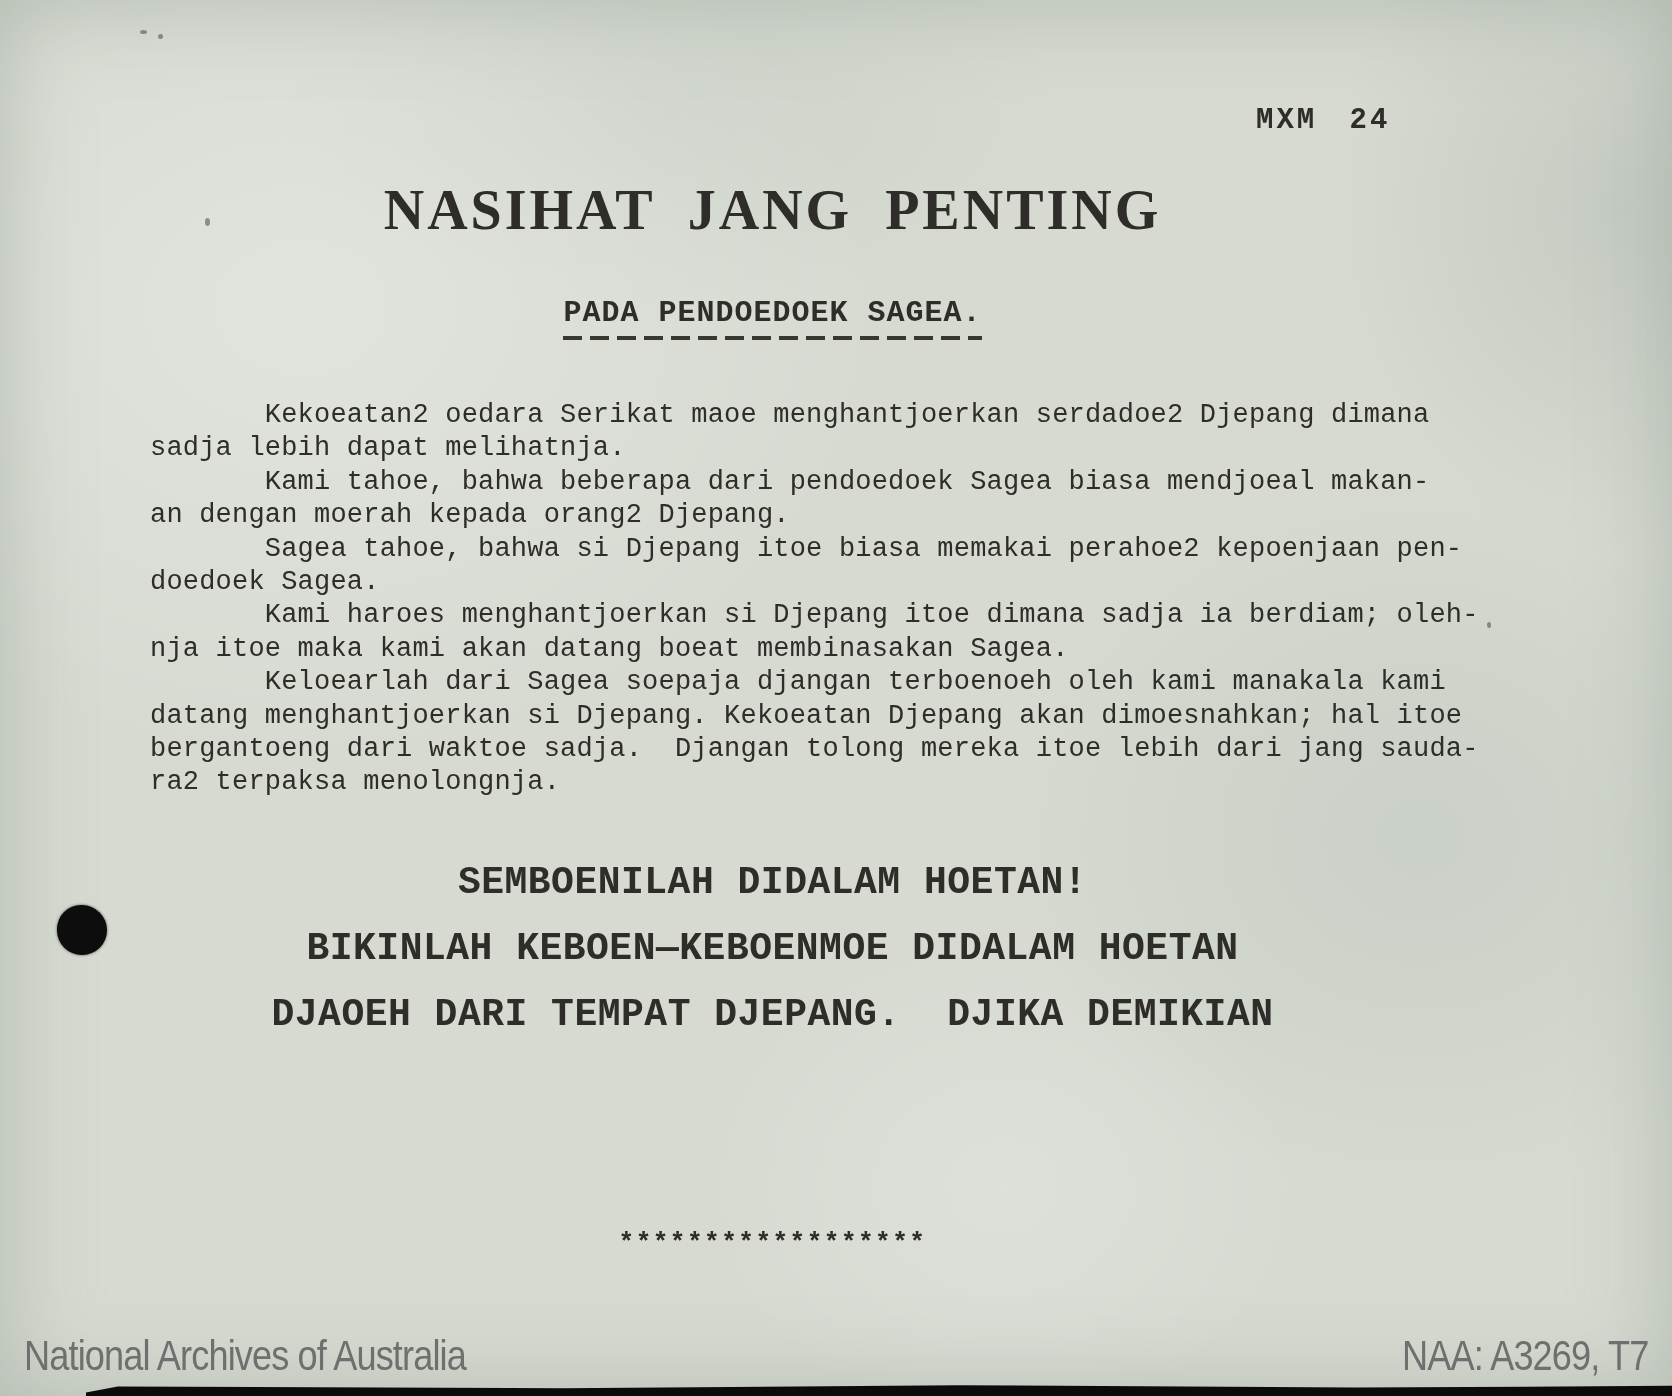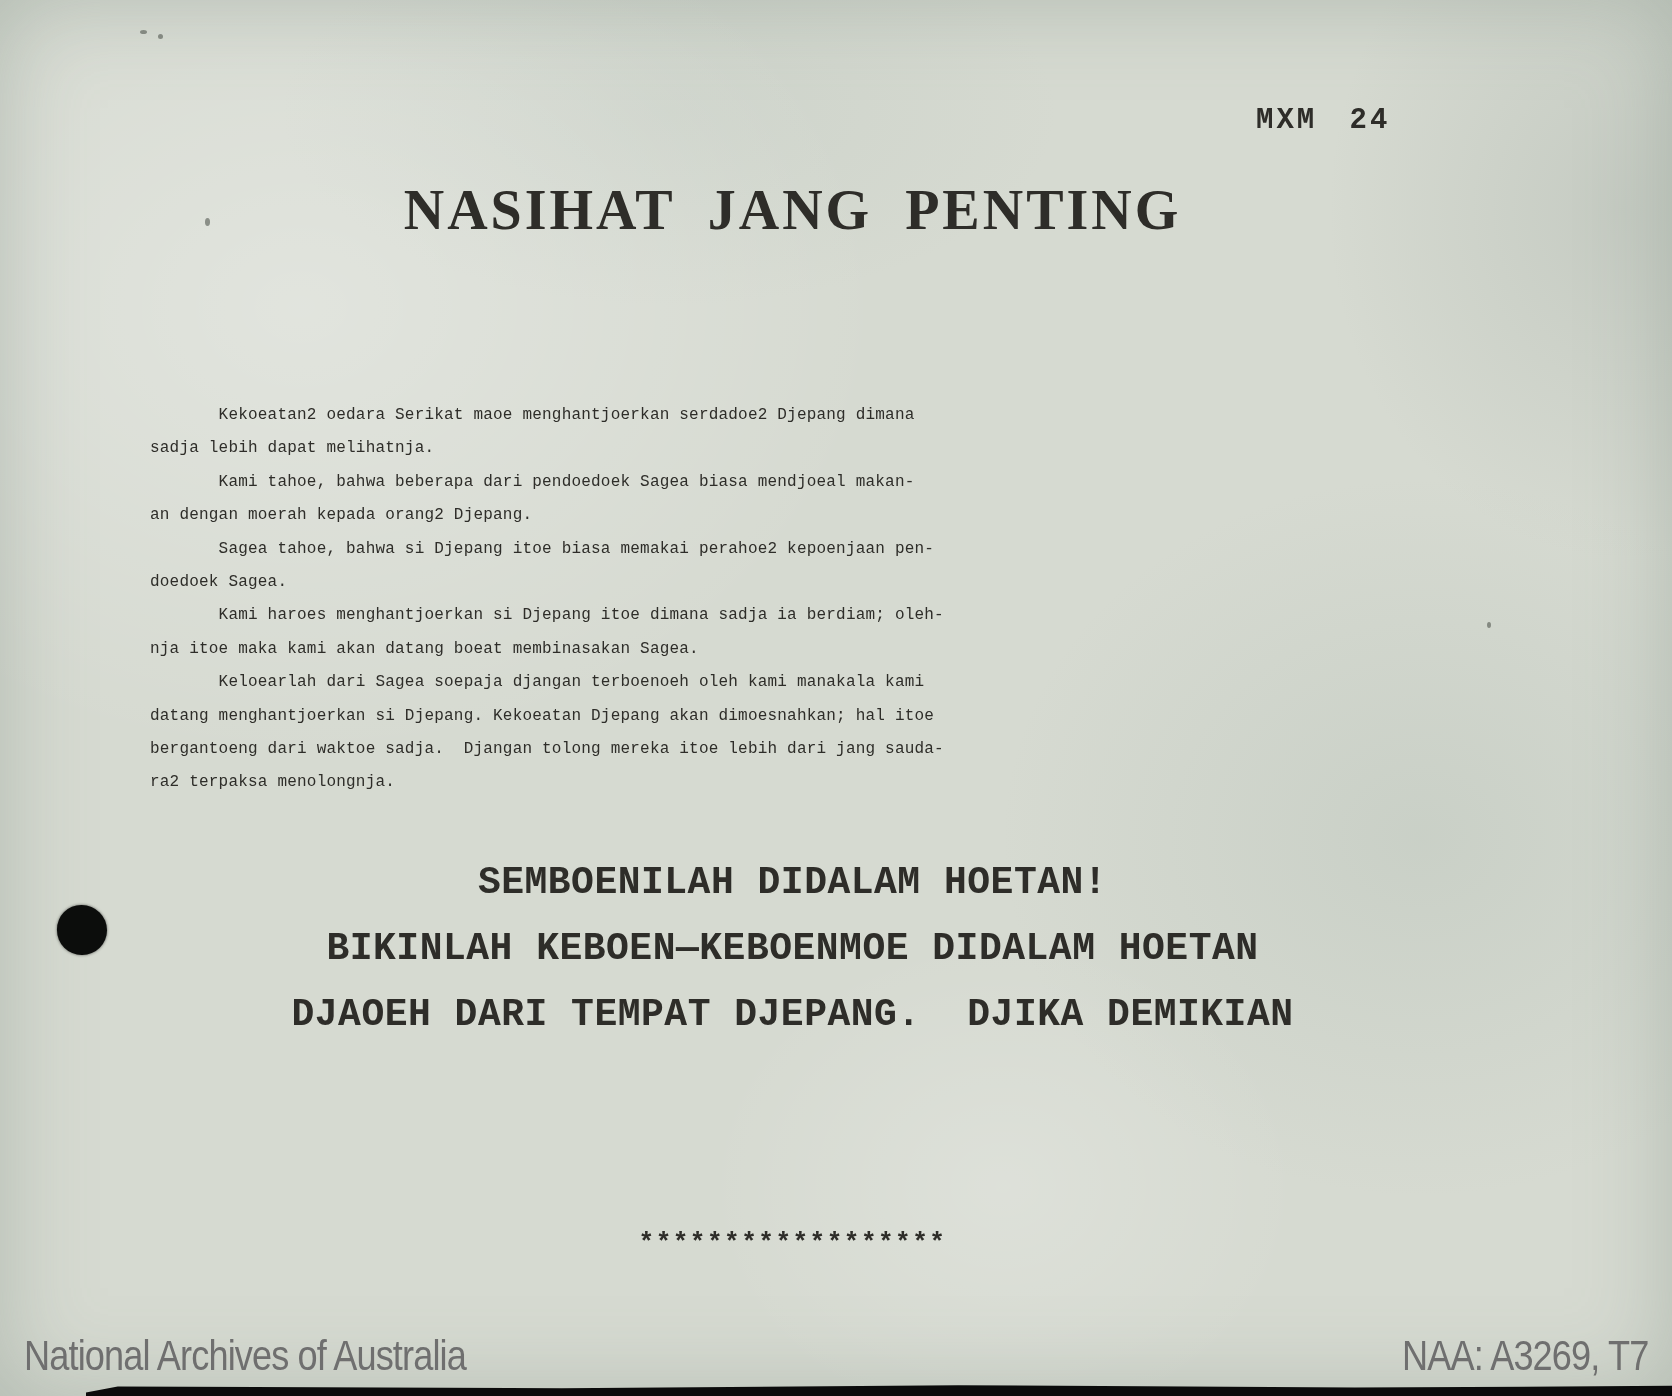--- a/index.html
+++ b/index.html
@@ -16,21 +16,21 @@
       radial-gradient(ellipse 600px 300px at 40% 8%, rgba(170,184,176,0.18), transparent 65%),
       radial-gradient(ellipse 420px 500px at 97% 15%, rgba(140,152,144,0.22), transparent 70%);
     box-shadow: inset 0 0 90px rgba(110,125,115,0.35);
     color:var(--ink,#2e2d29);
   }
   .ref{
     position:absolute; top:104px; left:1256px;
     font-size:29px; font-weight:bold; letter-spacing:3px; word-spacing:12px;
     white-space:pre;
   }
-  .centercol{ position:absolute; left:0; width:1545px; text-align:center;padding-left:20px; }
+  .centercol{ position:absolute; left:0; width:1545px; text-align:center; }
   .title{
     top:178px;
     font-family:"Liberation Serif", serif;
     font-weight:bold; font-size:56px; letter-spacing:3px; word-spacing:16px;
     margin:0;
   }
   .subtitle-wrap{ top:296px; }
   .subtitle{
     display:inline-block;
     font-size:30px; font-weight:bold; letter-spacing:1px;
@@ -38,21 +38,21 @@
   }
   .subtitle-underline{
     height:4px; margin-top:6px;
     background:repeating-linear-gradient(90deg, #39382f 0 19px, transparent 19px 27px);
   }
   .bodytext{
     position:absolute; left:150px; top:399px; width:1300px;
   }
   .body-line{
     white-space:pre;
-    font-size:16px; line-height:33.4px; letter-spacing:0.2px;
+    font-size:27px; line-height:33.4px; letter-spacing:0.2px;
   }
   .slogans{ top:866px; }
   .slogan-line{
     white-space:pre;
     font-size:38px; font-weight:bold; letter-spacing:0.5px;
     line-height:33px; margin-bottom:33px;
   }
   .divider{
     top:1228px;
     font-size:26px; font-weight:bold; letter-spacing:1.5px;
@@ -83,20 +83,26 @@
 </style>
 </head>
 <body>
 
 <div class="page" style="--paper: #d6dad1; --ink: #2e2d29; --watermark: #6f6f6f;">
 
   <div class="ref">MXM 24</div>
 
   <h1 class="title centercol">NASIHAT JANG PENTING</h1>
 
+  <div class="subtitle-wrap centercol">
+    <span class="subtitle-inner" style="display:inline-block;">
+      <span class="subtitle">PADA PENDOEDOEK SAGEA.</span>
+      <span class="subtitle-underline" style="display:block;"></span>
+    </span>
+  </div>
 
   <div class="bodytext">
       <div class="body-line">       Kekoeatan2 oedara Serikat maoe menghantjoerkan serdadoe2 Djepang dimana</div>
       <div class="body-line">sadja lebih dapat melihatnja.</div>
       <div class="body-line">       Kami tahoe, bahwa beberapa dari pendoedoek Sagea biasa mendjoeal makan-</div>
       <div class="body-line">an dengan moerah kepada orang2 Djepang.</div>
       <div class="body-line">       Sagea tahoe, bahwa si Djepang itoe biasa memakai perahoe2 kepoenjaan pen-</div>
       <div class="body-line">doedoek Sagea.</div>
       <div class="body-line">       Kami haroes menghantjoerkan si Djepang itoe dimana sadja ia berdiam; oleh-</div>
       <div class="body-line">nja itoe maka kami akan datang boeat membinasakan Sagea.</div>

